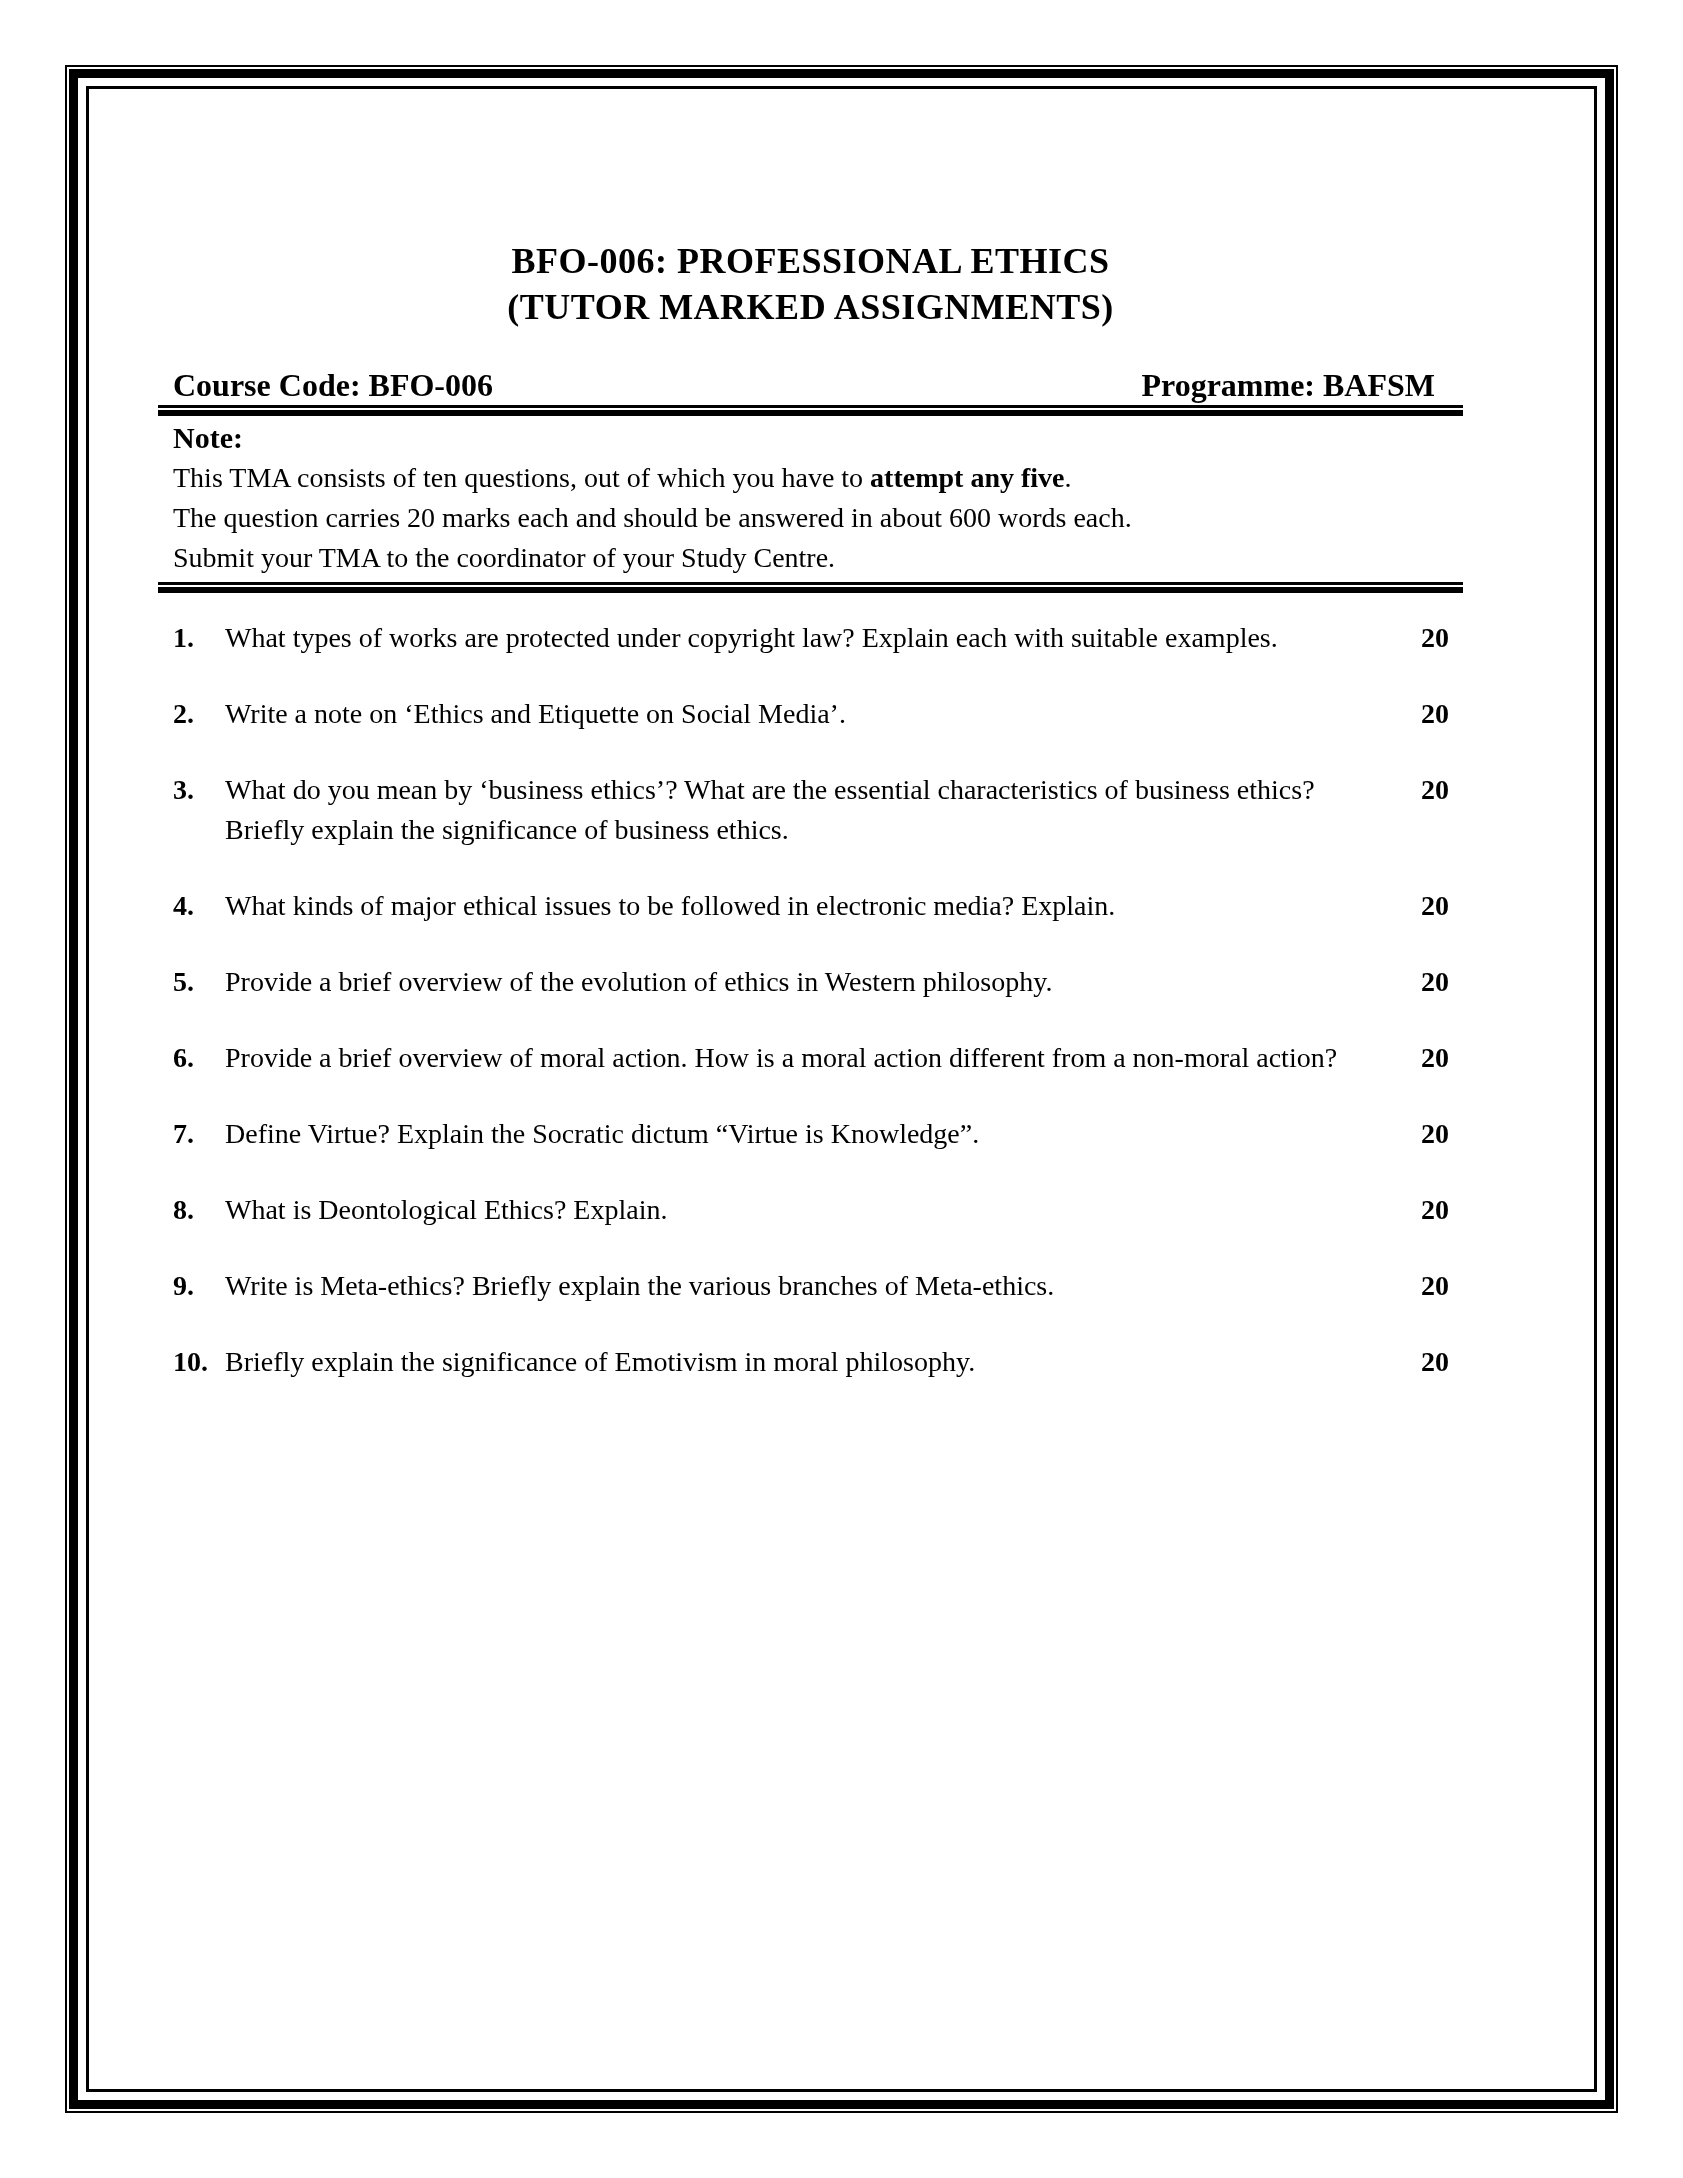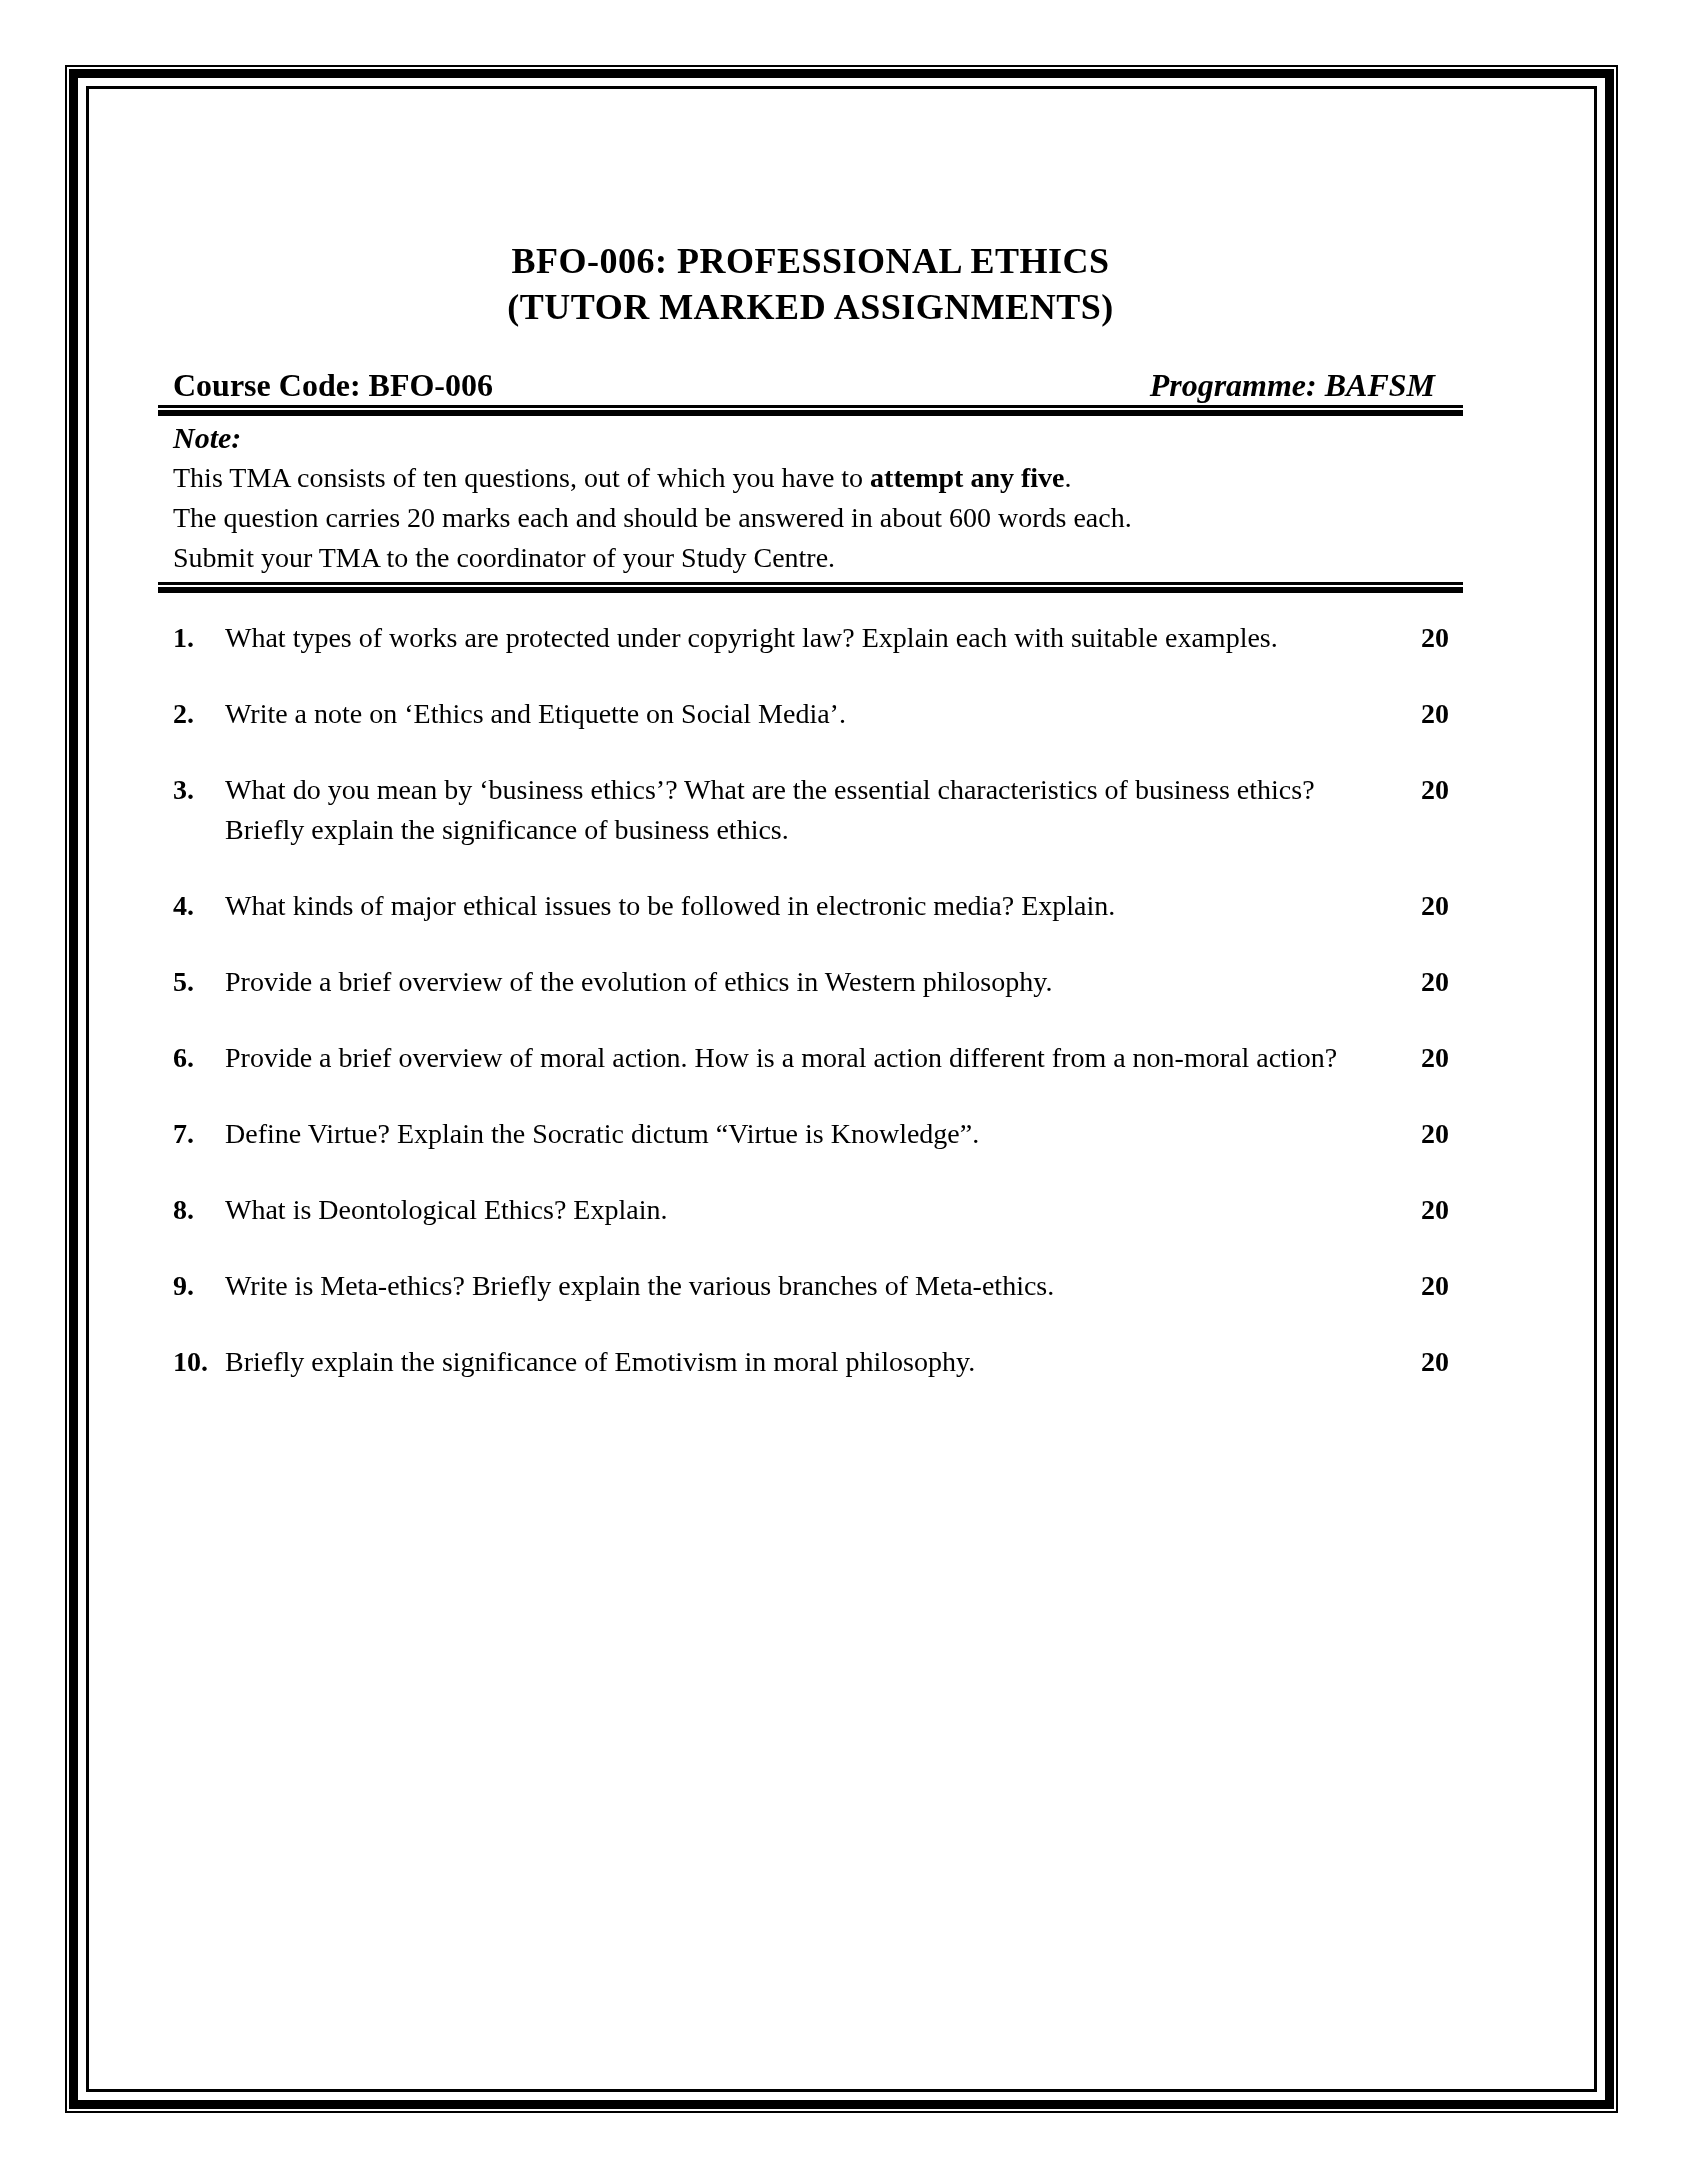--- a/index.html
+++ b/index.html
@@ -50,37 +50,36 @@
     margin-top: 37px;
     font-weight: bold;
     font-size: 32px;
     line-height: 36px;
   }
   .header-row {
     display: flex;
     justify-content: space-between;
   }
   .header-left { margin-left: 15px; }
-  .header-right { margin-right: 28px; text-align: right; font-style: italic; }
+  .header-right { margin-right: 28px; text-align: right; }
   .rule {
     margin-top: 2px;
     height: 11px;
     background: linear-gradient(#000 0 3px, #fff 3px 5px, #000 5px 11px);
   }
   .rule-2 { margin-top: 4px; }
   .note-block {
     margin-top: 2px;
     margin-left: 15px;
     font-size: 28px;
     line-height: 40px;
   }
   .note-label {
     font-weight: bold;
     font-size: 30px;
-    font-style: italic;
   }
   .bold-inline { font-weight: bold; }
   .questions-block {
     margin-top: 25px;
   }
   .question-row {
     display: flex;
     align-items: flex-start;
     margin-left: 15px;
     margin-bottom: 36px;

